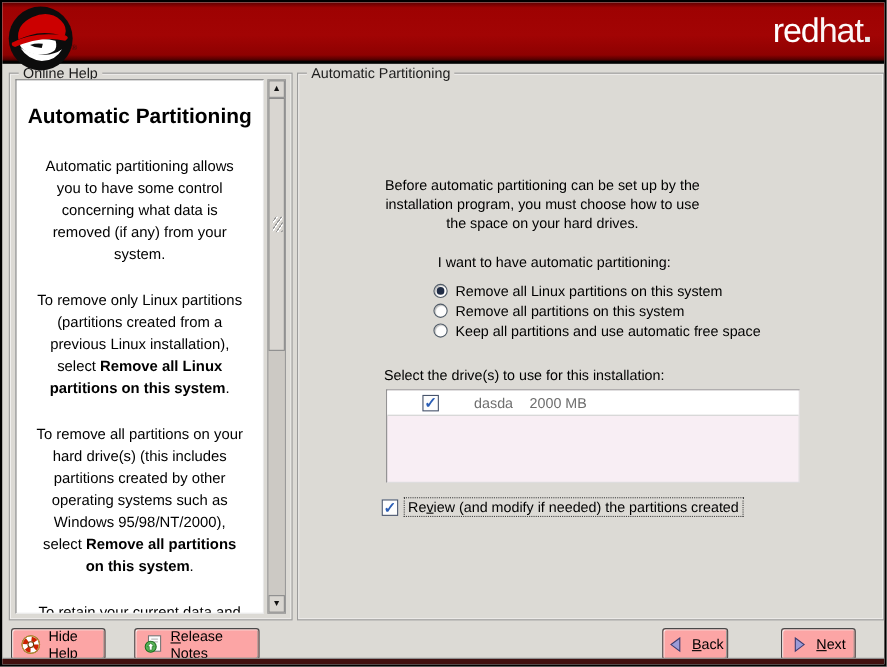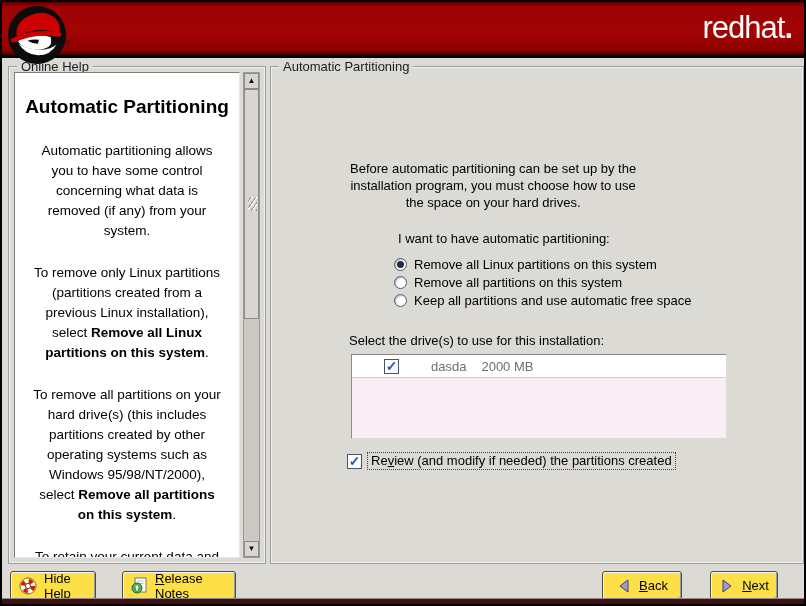--- a/index.html
+++ b/index.html
@@ -87,27 +87,27 @@
     display:inline-flex;align-items:center;justify-content:center;flex:0 0 auto;cursor:pointer;
   }
   .checkbox .check{color:#2a5db5;font-size:14px;font-weight:bold;line-height:12px;}
   .review-row{left:76px;top:385px;display:flex;align-items:center;gap:5px;cursor:pointer;}
   .review-label{border:1px dotted #444;padding:0 3px;line-height:16px;}
   .mn{text-decoration:underline;}
   
   .btn{
     position:absolute;top:569px;height:29px;box-sizing:border-box;
     display:flex;align-items:center;justify-content:center;gap:7px;
-    background:#fde047;border:1px solid #4a4a4a;border-radius:3px;
+    background:#fca5a5;border:1px solid #4a4a4a;border-radius:3px;
     box-shadow:inset 1px 1px 0 #f7f6f4, inset -1px -1px 0 #9c9a95;
     font-size:13px;cursor:pointer;padding:0 8px;
   }
   .btn-hide-help{left:8px;width:86px;}
   .btn-release-notes{left:120px;width:114px;}
-  .btn-back{left:600px;width:80px;}
+  .btn-back{left:600px;width:60px;}
   .btn-next{left:708px;width:68px;text-align:right;}
   .btn .ico{display:inline-flex;flex:0 0 auto;}
   .bottom-strip{
     position:absolute;left:0;right:0;bottom:0;height:6px;
     background:linear-gradient(180deg,#8d8d8d 0 1px,#41100f 1px 100%);
   }
 </style>
 </head>
 <body>
 

